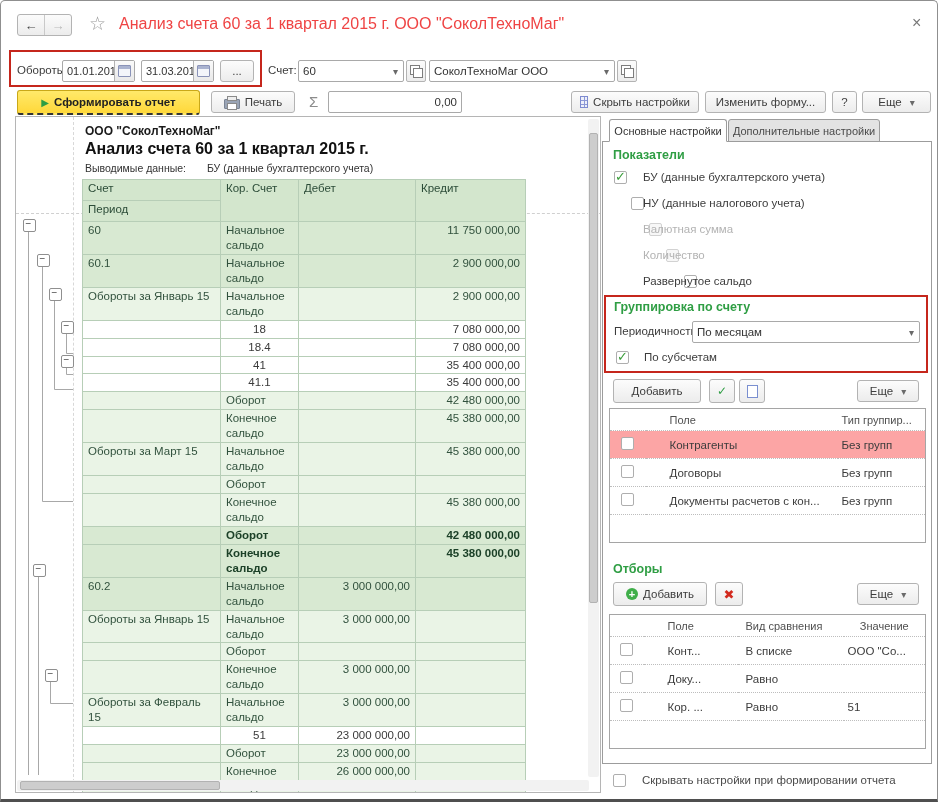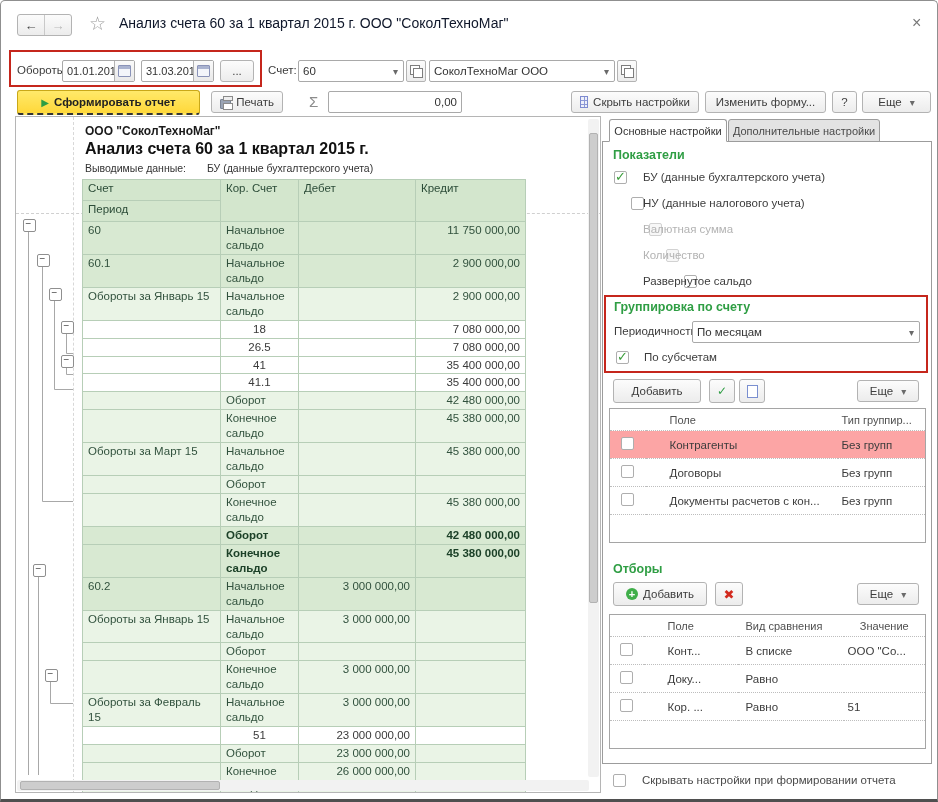--- a/index.html
+++ b/index.html
@@ -104,21 +104,21 @@
   
   <div class="abs" style="left:16px;top:13px;display:flex;border:1px solid #b3b3b3;border-radius:3px;background:linear-gradient(#fbfbfb,#ececec);height:20px;">
     <span style="width:26px;display:flex;align-items:center;justify-content:center;font-size:13px;color:#444;border-right:1px solid #c9c9c9;">
         <span>←</span>
       </span>
     <span style="width:26px;display:flex;align-items:center;justify-content:center;font-size:13px;color:#b9b9b9;">
         <span>→</span>
       </span>
   </div>
   <span class="abs" style="left:88px;top:11px;font-size:19px;color:#9a9a9a;">☆</span>
-  <div class="abs" style="left:118px;top:14px;font-size:14px;color:#0f172a;white-space:nowrap;">Анализ счета 60 за 1 квартал 2015 г. ООО "СоколТехноМаг"</div>
+  <div class="abs" style="left:118px;top:14px;font-size:16px;color:#ef4444;white-space:nowrap;">Анализ счета 60 за 1 квартал 2015 г. ООО "СоколТехноМаг"</div>
   <span class="abs" style="left:911px;top:13px;font-size:16px;color:#777;">×</span>
 
   
   <div class="redbox" style="left:8px;top:49px;width:253px;height:37px;z-index:4;"></div>
   <span class="abs lbl" style="left:16px;top:63px;">Обороты:</span>
   <div class="field" style="left:61px;top:59px;width:73px;z-index:5;">
     <span class="txt" style="font-size:11px;">01.01.2015</span>
     <span class="attach-btn">
         <span class="cal-ic"></span>
       </span>
@@ -147,21 +147,21 @@
   </div>
   <div class="sq-btn" style="left:616px;top:59px;">
       <span class="open-ic"></span>
     </div>
 
   
   <div class="btn btn-yellow" style="left:16px;top:89px;width:183px;">
     <span style="color:#2f9e44;font-size:10px;">▶</span>
     <span>Сформировать отчет</span>
   </div>
-  <div class="btn" style="left:210px;top:90px;width:72px;">
+  <div class="btn" style="left:210px;top:90px;width:84px;">
     <span class="prn-ic"></span>
     <span>Печать</span>
   </div>
   <span class="abs" style="left:308px;top:92px;font-size:15px;color:#8c8c8c;">Σ</span>
   <div class="field" style="left:327px;top:90px;width:134px;">
     <span class="txt" style="text-align:right;">0,00</span>
   </div>
   <div class="btn" style="left:570px;top:90px;width:128px;">
     <span class="grid-ic"></span>
     <span>Скрыть настройки</span>
@@ -244,21 +244,21 @@
               <td class="c-amt">2 900 000,00</td>
             </tr>
         <tr class="w">
               <td></td>
               <td class="num">18</td>
               <td class="c-amt"></td>
               <td class="c-amt">7 080 000,00</td>
             </tr>
         <tr class="w">
               <td></td>
-              <td class="numsub">26.5</td>
+              <td class="numsub">18.4</td>
               <td class="c-amt"></td>
               <td class="c-amt">7 080 000,00</td>
             </tr>
         <tr class="w">
               <td></td>
               <td class="num">41</td>
               <td class="c-amt"></td>
               <td class="c-amt">35 400 000,00</td>
             </tr>
         <tr class="w">

